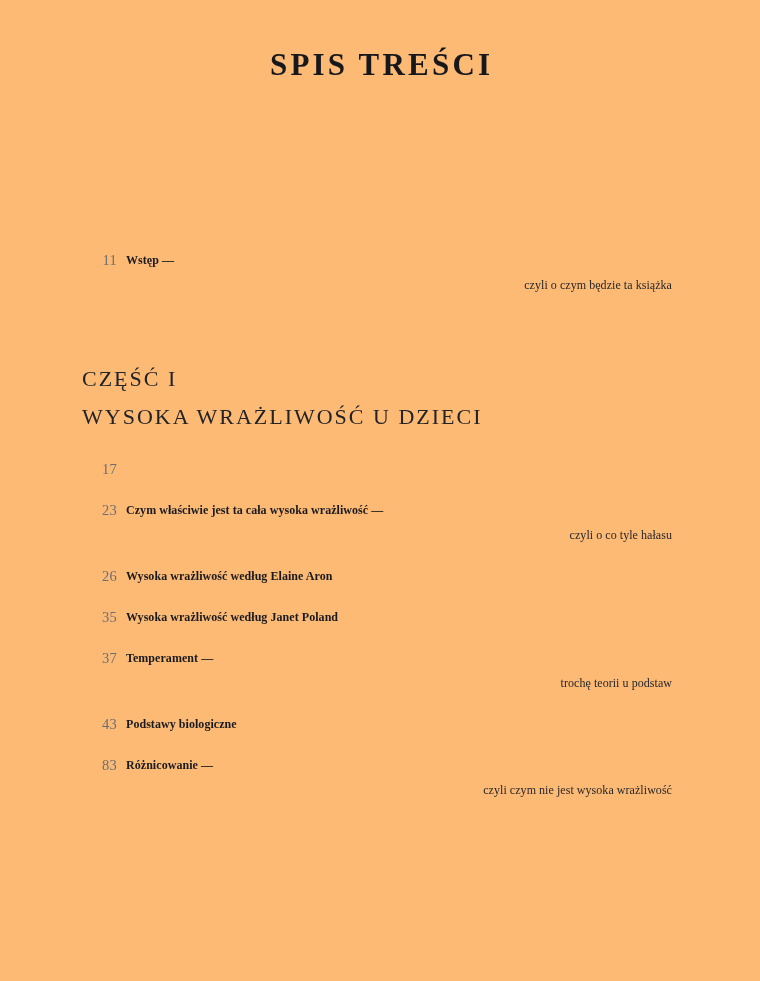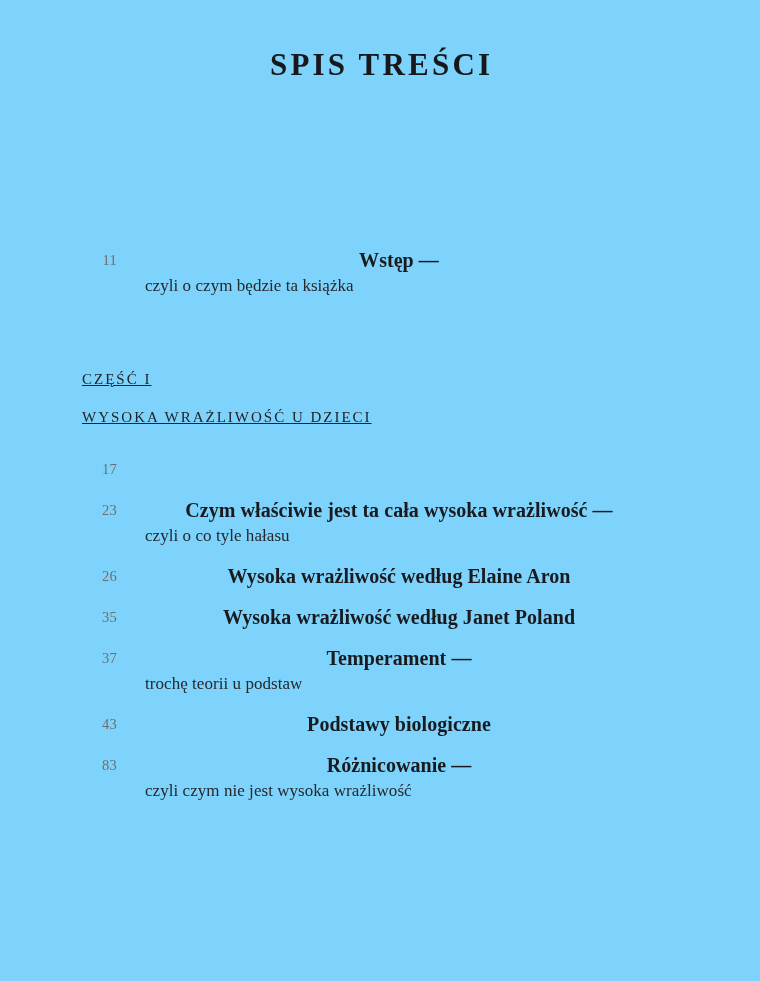--- a/index.html
+++ b/index.html
@@ -15,21 +15,21 @@
     overflow: hidden;
     font-family: "Liberation Serif", "DejaVu Serif", serif;
     color: #1b1b1b;
     -webkit-font-smoothing: antialiased;
   }
 
   .page {
     position: relative;
     width: 760px;
     height: 981px;
-    background: #7dd3fc;
+    background: #fdba74;
   }
 
   
   .page-title {
     position: absolute;
     top: 26px;
     left: 0;
     width: 760px;
     text-align: center;
     font-size: 31px;
@@ -70,48 +70,47 @@
     letter-spacing: 0.3px;
     font-variant-numeric: oldstyle-nums;
   }
 
   .entry-body {
     flex: 1 1 auto;
     padding-left: 9px;
   }
 
   .entry-title {
-    font-size: 20px;
+    font-size: 12px;
     font-weight: 700;
     color: #191a1e;
     line-height: 25px;
     letter-spacing: 0.05px;
-    text-align: center;
   }
 
   .entry-sub {
-    font-size: 17px;
+    font-size: 12px;
     font-weight: 400;
     color: #26272b;
     line-height: 25px;
     padding-left: 19px;
     letter-spacing: 0.05px;
+    text-align: right;
   }
   .entry-sub.line-2 { padding-left: 19px; }
 
   
   .part-label,
   .part-title {
     margin-left: 82px;
-    font-size: 15px;
+    font-size: 22px;
     font-weight: 400;
     color: #222327;
     letter-spacing: 2.0px;
     line-height: 26px;
-    text-decoration: underline;
   }
   .part-label { margin-bottom: 12px; }
 </style>
 </head>
 <body>
 
 <div class="page">
 
   <h1 class="page-title">SPIS TREŚCI</h1>
 

